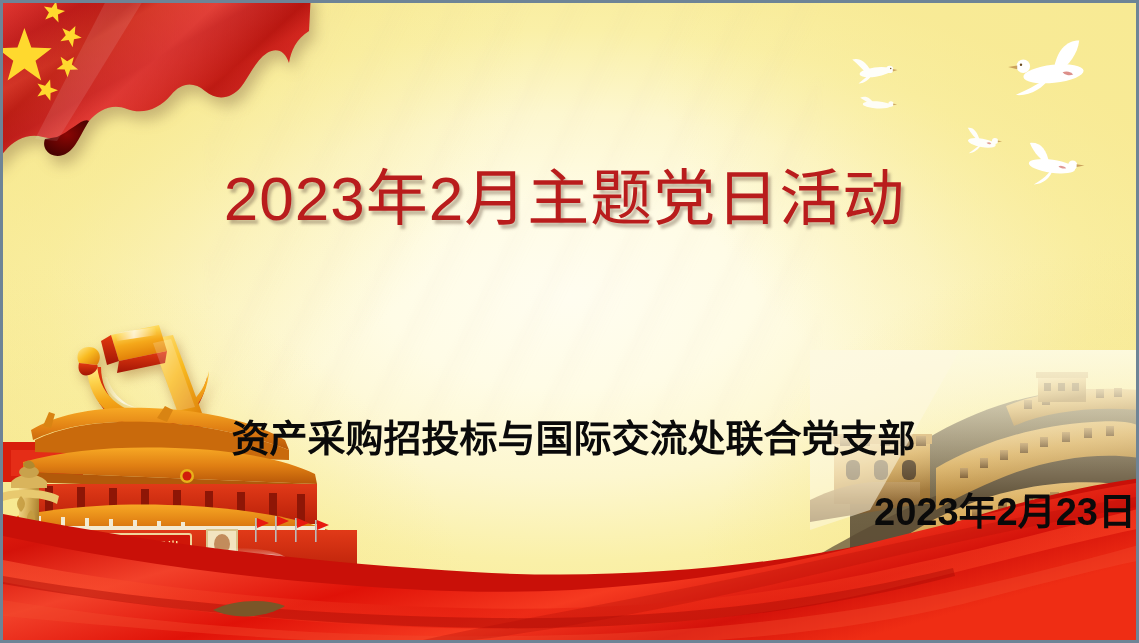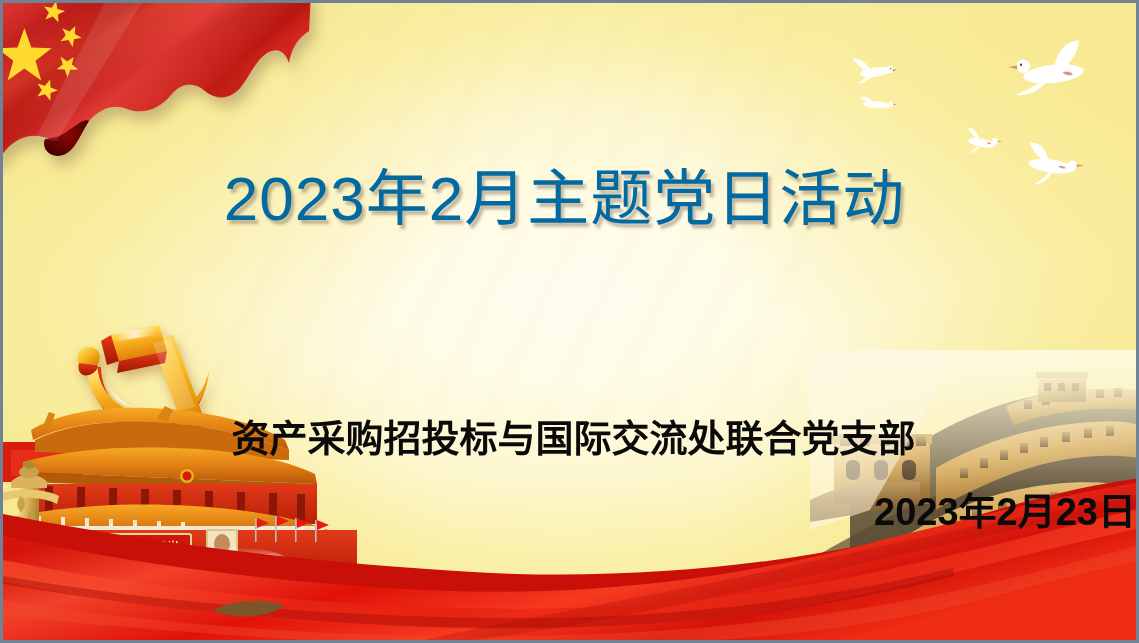--- a/index.html
+++ b/index.html
@@ -123,21 +123,21 @@
 
   
   .title {
     position: absolute;
     left: 0; right: 10px;
     top: 145px;
     text-align: center;
     font-size: 62px;
     font-weight: 400;
     letter-spacing: 1px;
-    color: #0369a1;
+    color: #b91c1c;
     text-shadow: 3px 4px 3px rgba(120,100,80,.45);
     white-space: nowrap;
   }
   .subtitle {
     position: absolute;
     left: 8px; right: 0;
     top: 405px;
     text-align: center;
     font-size: 38px;
     font-weight: bold;

